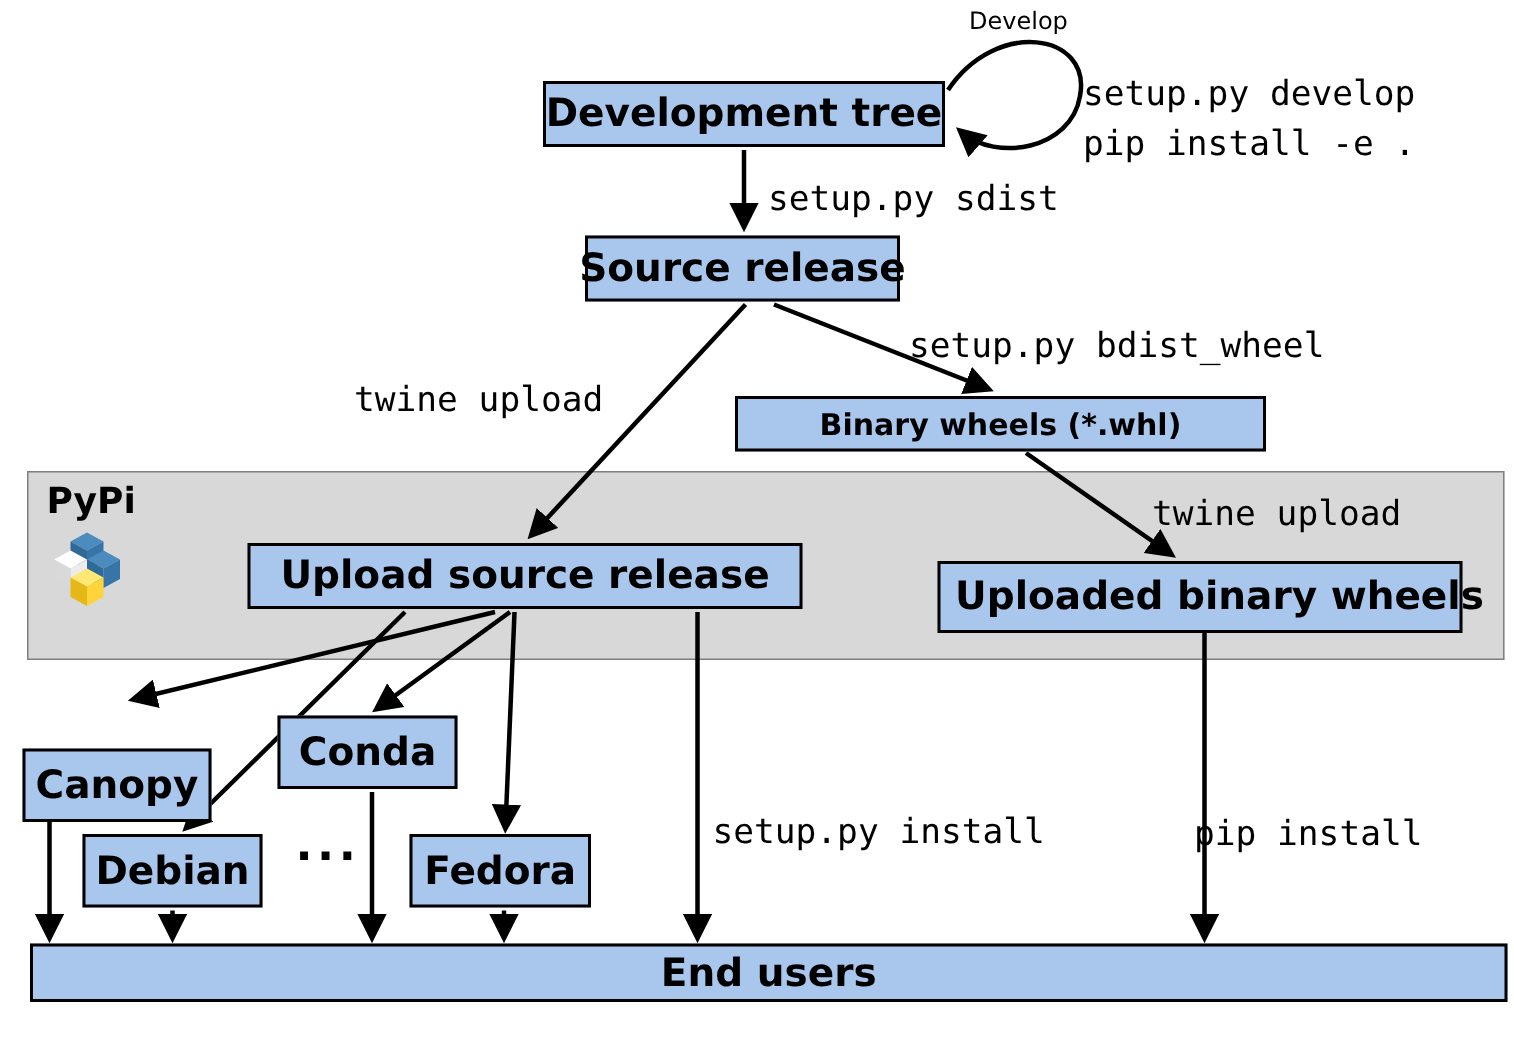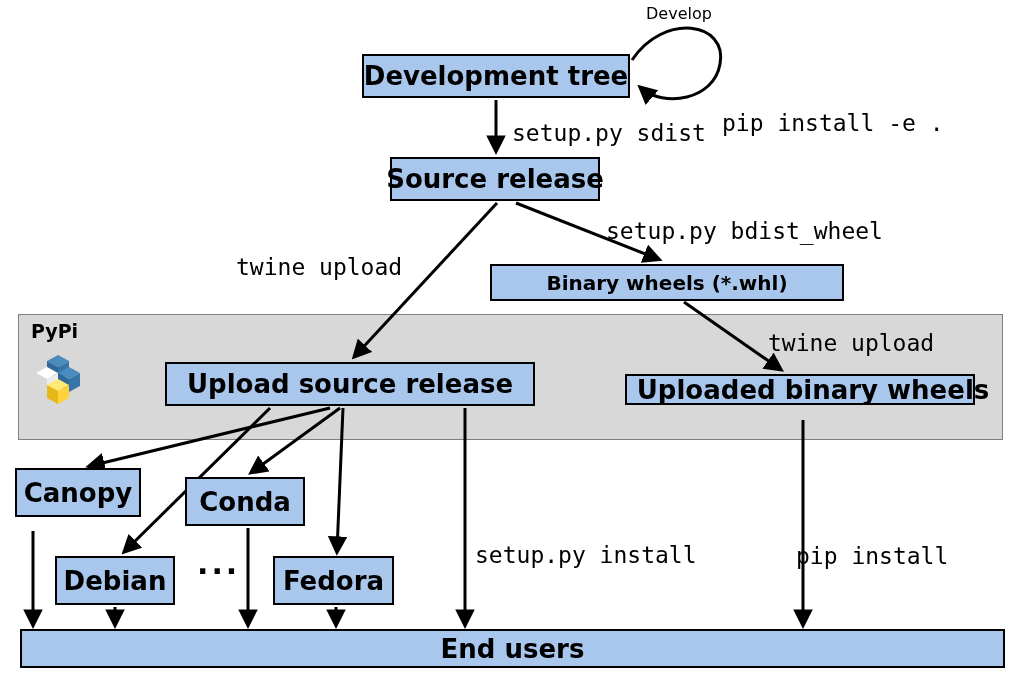--- a/index.html
+++ b/index.html
@@ -5,21 +5,21 @@
   * { margin:0; padding:0; box-sizing:border-box; }
   html,body { background:#ffffff; }
   .canvas {
     position:relative; width:1009px; height:698px; background:#ffffff;
     font-family:"DejaVu Sans", sans-serif; color:#000; overflow:hidden;
   }
   .band {
     position:absolute; background:#d8d8d8; border:1px solid #7f7f7f; z-index:0;
   }
   .band-title {
-    position:absolute; left:12px; top:5px; font-weight:bold; font-size:19px;
+    position:absolute; left:12px; top:5px; font-weight:bold; font-size:24px;
   }
   .pypi-logo { position:absolute; left:12px; top:38px; }
   .arrows { position:absolute; left:0; top:0; z-index:1; }
   .node {
     position:absolute; background:#a9c6ec; border:2px solid #000000;
     display:flex; align-items:center; justify-content:center;
     font-weight:bold; font-size:26px; z-index:2; white-space:nowrap;
   }
   .node.small-text { font-size:20px; }
   .mono {
@@ -82,36 +82,37 @@
   </svg>
 
   <div class="node" style="left:362px; top:54px; width:268px; height:44px;">Development tree</div>
 
   <div class="node small-text" style="left:490px; top:264px; width:354px; height:37px;">Binary wheels (*.whl)</div>
 
   <div class="node" style="left:390px; top:157px; width:210px; height:44px;">Source release</div>
 
   <div class="node" style="left:165px; top:362px; width:370px; height:44px;">Upload source release</div>
 
-  <div class="node" style="left:625px; top:374px; width:350px; height:31px;padding-left:26px;">Uploaded binary wheels</div>
+  <div class="node" style="left:625px; top:374px; width:350px; height:48px;padding-left:26px;">Uploaded binary wheels</div>
 
-  <div class="node" style="left:15px; top:468px; width:126px; height:49px;">Canopy</div>
+  <div class="node" style="left:15px; top:499px; width:126px; height:49px;">Canopy</div>
 
   <div class="node" style="left:185px; top:477px; width:120px; height:49px;">Conda</div>
 
   <div class="node" style="left:55px; top:556px; width:120px; height:49px;">Debian</div>
 
   <div class="node" style="left:273px; top:556px; width:121px; height:49px;">Fedora</div>
 
   <div class="node" style="left:20px; top:629px; width:985px; height:39px;text-align:right;">End users</div>
 
   <div class="plain" style="left:646px; top:4px;">Develop</div>
 
+  <div class="mono" style="left:722px; top:50px;">setup.py develop</div>
 
-  <div class="mono" style="left:722px; top:83px;margin-top:27px;">pip install -e .</div>
+  <div class="mono" style="left:722px; top:83px;">pip install -e .</div>
 
   <div class="mono" style="left:512px; top:120px;">setup.py sdist</div>
 
   <div class="mono" style="left:606px; top:218px;">setup.py bdist_wheel</div>
 
   <div class="mono" style="left:236px; top:254px;">twine upload</div>
 
   <div class="mono" style="left:768px; top:330px;">twine upload</div>
 
   <div class="mono" style="left:796px; top:543px;">pip install</div>

